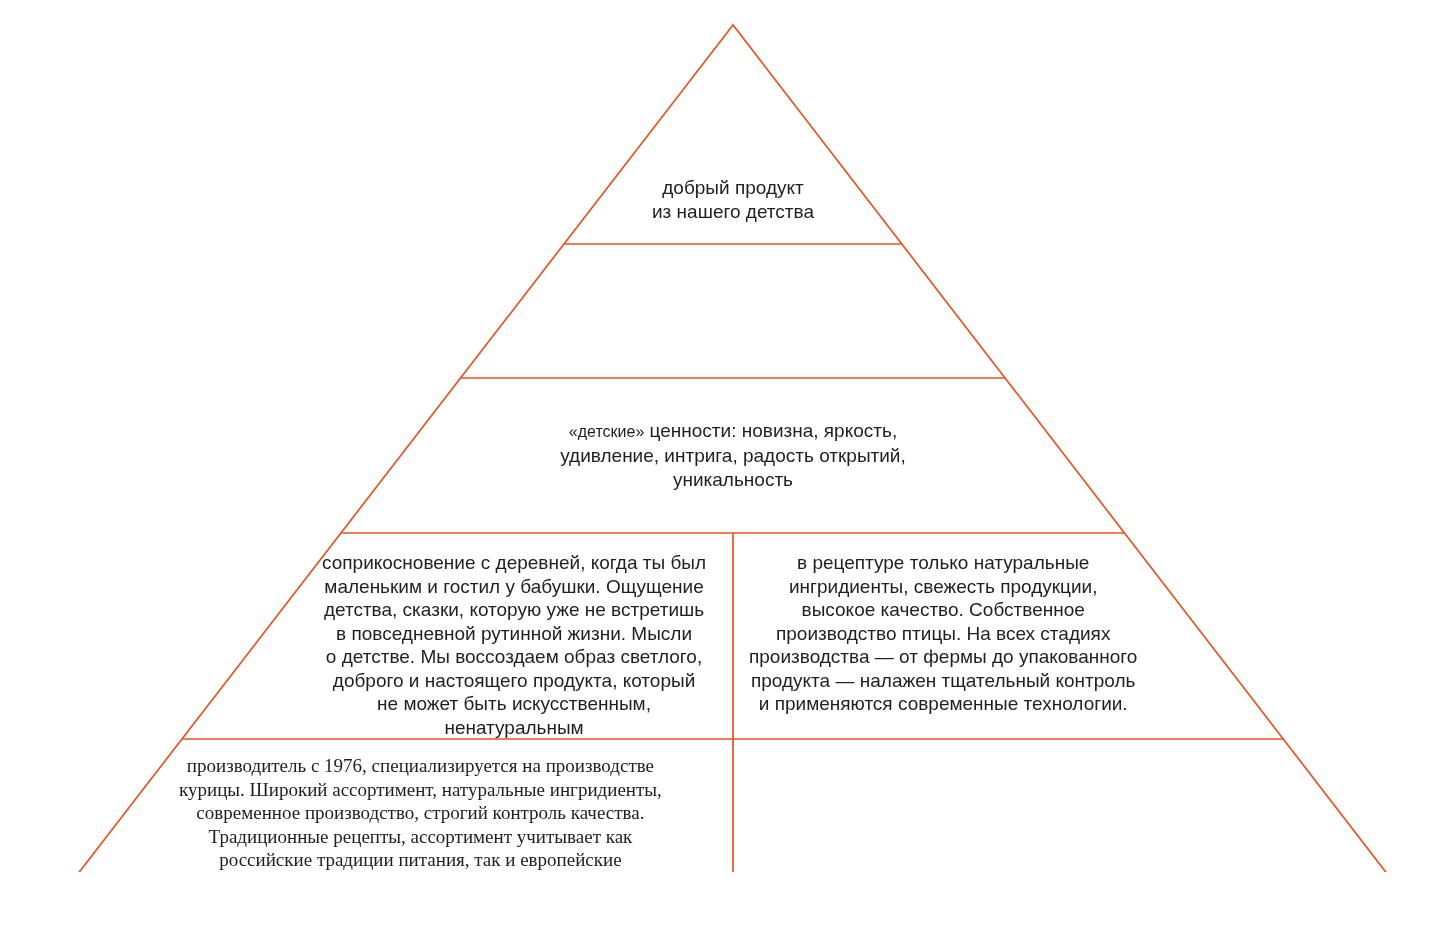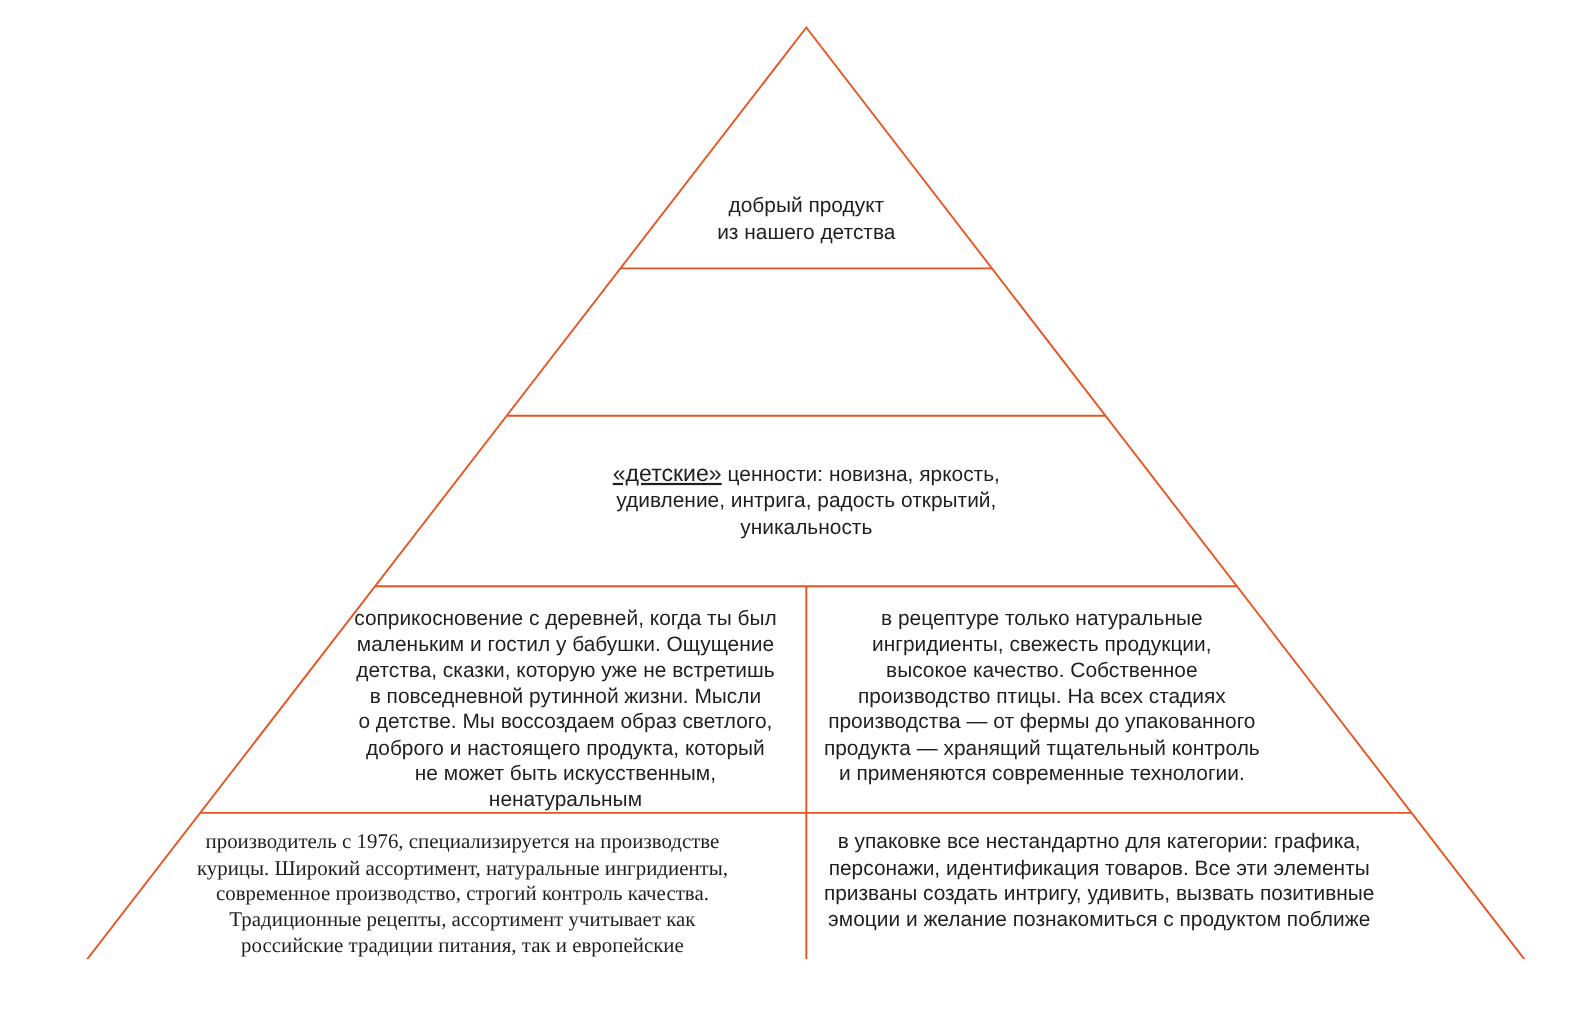--- a/index.html
+++ b/index.html
@@ -41,21 +41,21 @@
     text-align: center;
     line-height: 24px;
   }
   .cell {
     text-align: center;
     line-height: 23.5px;
   }
   .lvl1 { left: 733px; top: 176px; }
   .lvl2 { left: 733px; top: 280px; }
   .lvl3 { left: 733px; top: 419px; }
-  .small-prefix { font-size: 21px; text-decoration: underline; }
+  .small-prefix { font-size: 16px; }
   .l4-left  { left: 322px; top: 551px; }
   .l4-right { left: 749px; top: 551px; }
   .l5-left  { left: 179px; top: 754px; font-family: Liberation Serif, serif; }
   .l5-right { left: 749px; top: 754px; }
 </style>
 </head>
 <body>
 
 <div class="canvas">
 
@@ -83,28 +83,24 @@
 о детстве. Мы воссоздаем образ светлого,
 доброго и настоящего продукта, который
 не может быть искусственным,
 ненатуральным</div>
 
   <div class="txt cell l4-right">в рецептуре только натуральные
 ингридиенты, свежесть продукции,
 высокое качество. Собственное
 производство птицы. На всех стадиях
 производства — от фермы до упакованного
-продукта — хранящий тщательный контроль
+продукта — налажен тщательный контроль
 и применяются современные технологии.</div>
 
   <div class="txt cell l5-left">производитель с 1976, специализируется на производстве
 курицы. Широкий ассортимент, натуральные ингридиенты,
 современное производство, строгий контроль качества.
 Традиционные рецепты, ассортимент учитывает как
 российские традиции питания, так и европейские
 тенденции</div>
 
-  <div class="txt cell l5-right">в упаковке все нестандартно для категории: графика,
-персонажи, идентификация товаров. Все эти элементы
-призваны создать интригу, удивить, вызвать позитивные
-эмоции и желание познакомиться с продуктом поближе</div>
 
 </div>
 
 </body></html>

